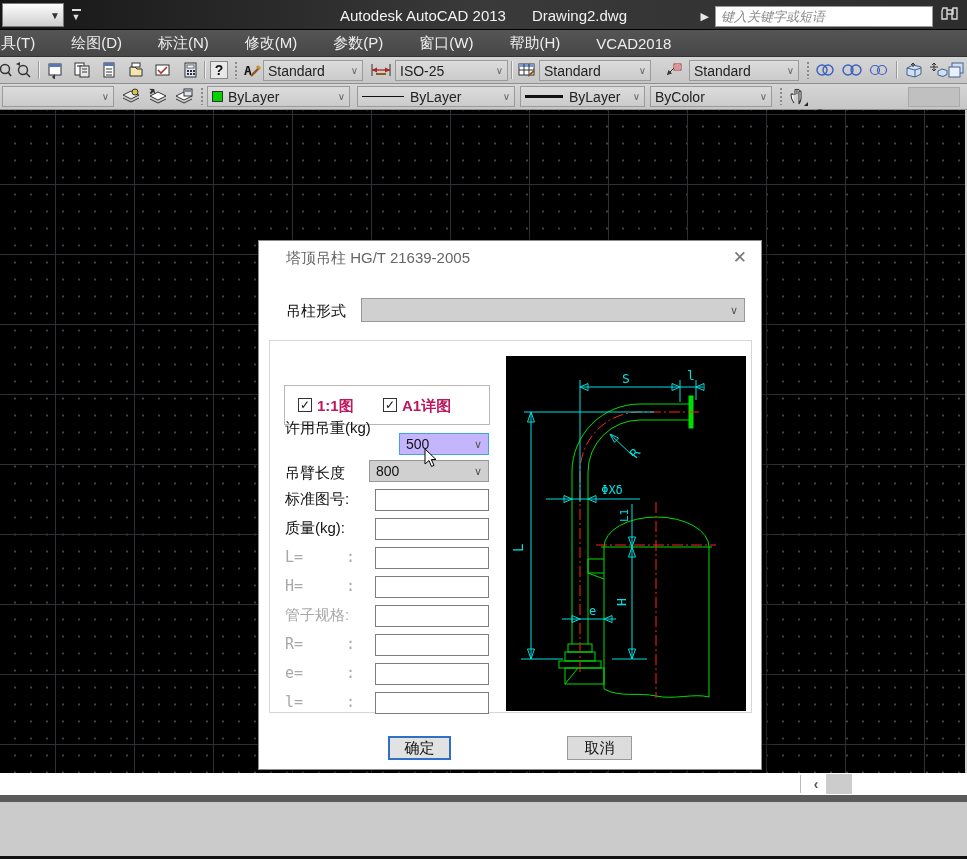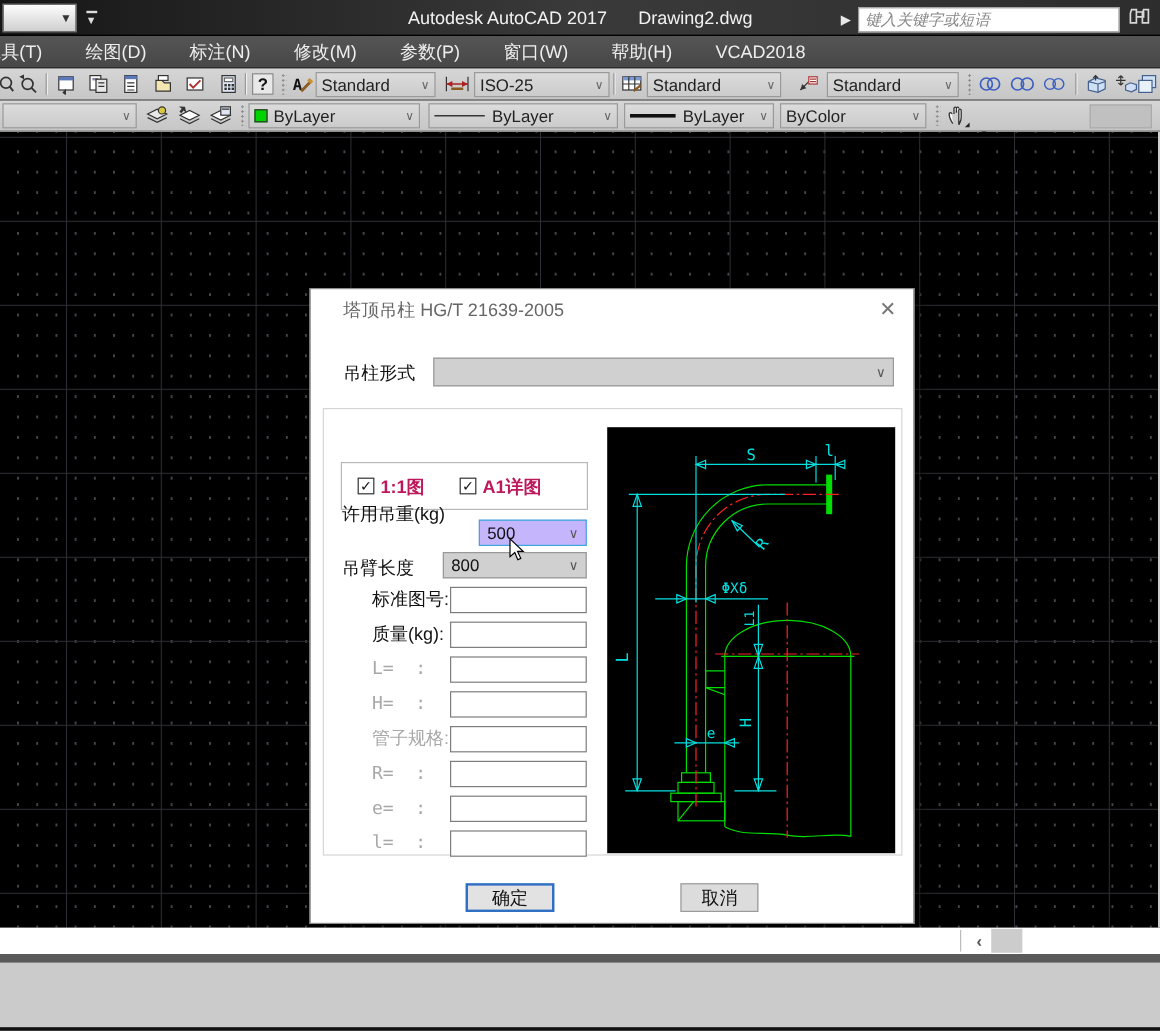--- a/index.html
+++ b/index.html
@@ -67,29 +67,29 @@
   .dlg-label{position:absolute;font-size:15px;color:#111;}
   .dlg-combo{position:absolute;background:#d0d0d0;border:1px solid #989898;display:flex;align-items:center;
     font-size:15px;color:#111;padding:0 6px;}
   .dlg-combo .chev{margin-left:auto;color:#555;font-size:11px;}
   .groupbox{position:absolute;left:10px;top:99px;width:483px;height:373px;border:1px solid #d6d6d6;}
   .cbbox{position:absolute;left:25px;top:144px;width:206px;height:40px;border:1px solid #b8b8b8;background:#fff;}
   .cb{position:absolute;top:12px;width:14px;height:14px;border:1.5px solid #333;background:#fff;
      display:flex;align-items:center;justify-content:center;font-size:12px;color:#111;line-height:1;}
   .cb-lab{position:absolute;top:11px;font-size:15px;color:#be185d;font-weight:bold;}
   .combo-hl{background:#c4b5fd;border:1px solid #3aa8dc;}
-  .frow-label{position:absolute;left:26px;font-size:15px;color:#111;margin-left:25px;}
+  .frow-label{position:absolute;left:26px;font-size:15px;color:#111;}
   .frow-label.dis{color:#a8a8a8;font-family:"DejaVu Sans Mono",monospace;}
   .frow-colon{position:absolute;left:87px;font-size:15px;color:#a8a8a8;font-family:"DejaVu Sans Mono",monospace;}
   .frow-input{position:absolute;left:116px;width:114px;height:22px;border:1px solid #7d7d7d;background:#fff;
     font-size:14px;padding:0 4px;}
   .preview{position:absolute;left:247px;top:115px;width:240px;height:355px;background:#000;}
   .btn{position:absolute;top:495px;height:24px;font-size:15px;color:#111;background:#e2e2e2;
     display:flex;align-items:center;justify-content:center;cursor:default;}
-  .btn-ok{left:129px;width:74px;border:2px solid #2f6fc4;}
+  .btn-ok{left:129px;width:63px;border:2px solid #2f6fc4;}
   .btn-cancel{left:308px;width:65px;border:1px solid #9a9a9a;background:#dcdcdc;}
 
   
   .hstrip{position:absolute;left:0;top:773px;width:967px;height:22px;background:#fff;}
   .hstrip .div1{position:absolute;left:800px;top:2px;width:1px;height:18px;background:#bbb;}
   .scroll-left{position:absolute;left:808px;top:1px;width:16px;height:20px;color:#555;font-weight:bold;
     display:flex;align-items:center;justify-content:center;font-size:14px;}
   .scroll-thumb{position:absolute;left:826px;top:1px;width:26px;height:20px;background:#ccc;}
   .darkbar{position:absolute;left:0;top:795px;width:967px;height:7px;background:#5a5a5a;}
   .statusarea{position:absolute;left:0;top:802px;width:967px;height:57px;background:#cbcbcb;border-bottom:3px solid #111;}
@@ -104,21 +104,21 @@
 
   <div class="titlebar">
     <div class="qa-combo">
       <span>▼</span>
     </div>
     <div class="qa-more">
       <span class="bar"></span>
       <span>▼</span>
     </div>
     <div class="win-title">
-      <span>Autodesk AutoCAD 2017</span>
+      <span>Autodesk AutoCAD 2013</span>
       <span>Drawing2.dwg</span>
     </div>
     <div class="tb-right">
       <span class="play-ico">▶</span>
       <input class="search-box" value="" placeholder="键入关键字或短语" style="">
       <span>
         <svg width="22" height="20" viewBox="0 0 22 20">
           <path d="M4,4 h4 v11 h-5 v-8 z M14,4 h4 v11 h-5 v-8 z M8,6 h6 v4 h-6 z" fill="none" stroke="#d8d8d8" stroke-width="1.4"></path>
         </svg>
       </span>

